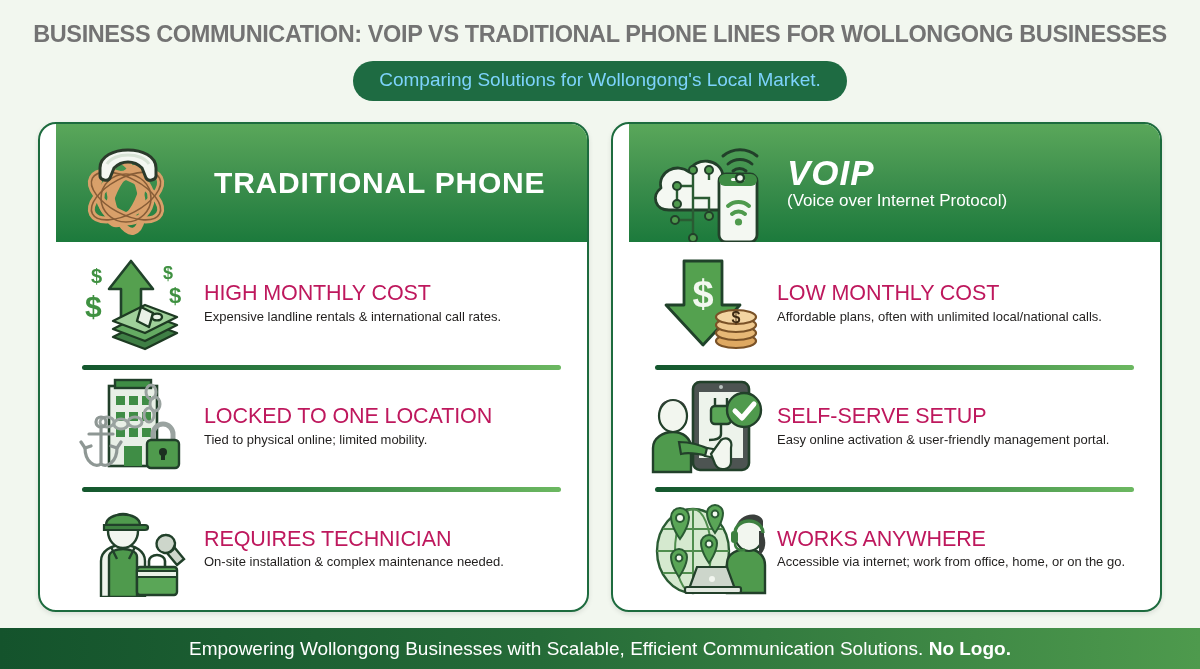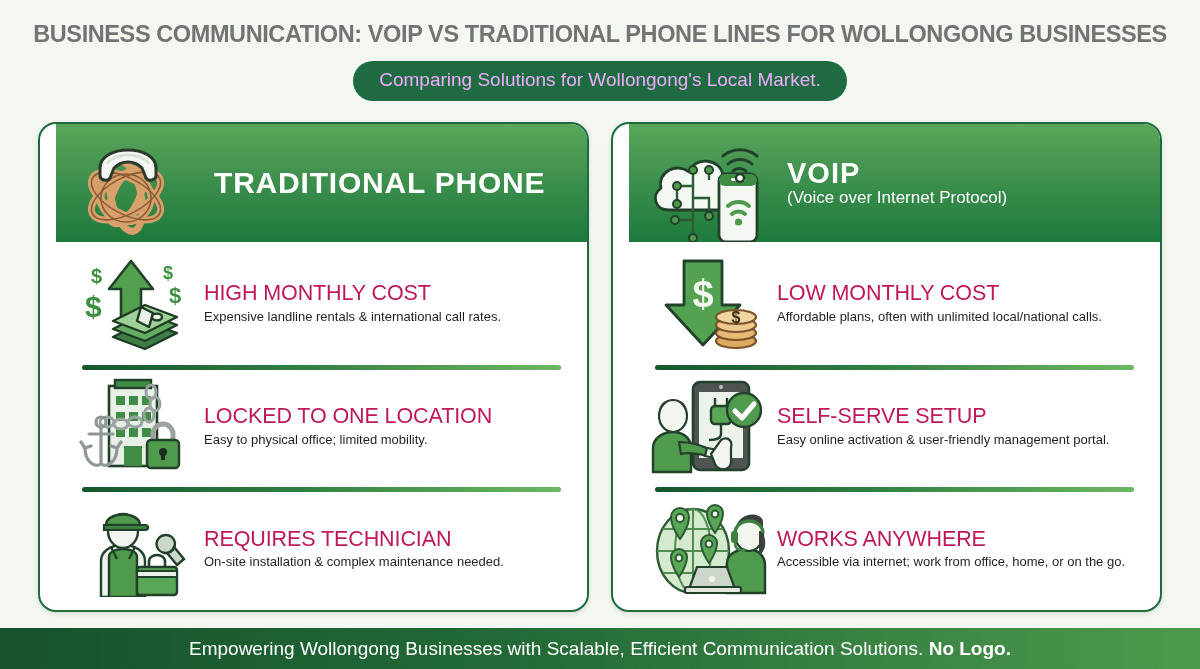--- a/index.html
+++ b/index.html
@@ -19,21 +19,21 @@
     font-size:23.5px;
     font-weight:bold;
     letter-spacing:-0.4px;
     padding-top:21px;
     white-space:nowrap;
     text-transform:uppercase;
   }
   .subtitle-wrap { display:flex; justify-content:center; margin-top:13px; }
   .subtitle-pill {
     background:#1e6b42;
-    color:#f0abfc;
+    color:#7dd3fc;
     font-size:19px;
     padding:8px 26px 10px;
     border-radius:22px;
     white-space:nowrap;
   }
 
   
   .cards {
     position:absolute;
     top:122px; left:38px;
@@ -63,21 +63,21 @@
     position:relative;
     flex:none;
   }
   .head-icon { width:132px; height:118px; flex:none; position:relative; }
   .head-icon svg { position:absolute; top:0; left:0; }
   .head-text { color:#ffffff; padding-left:8px; }
   .head-title {
     font-size:30px; font-weight:bold; letter-spacing:0.8px;
     text-transform:uppercase; line-height:1.05;
   }
-  .head-title.small { font-size:29px; letter-spacing:1px; }
+  .head-title.small { font-size:35px; letter-spacing:1px;font-style:italic; }
   .head-sub { font-size:17px; font-weight:normal; margin-top:0; line-height:1.1; }
 
   
   .rows { flex:1; display:flex; flex-direction:column; padding:0 16px; }
   .row {
     flex:1;
     display:flex;
     align-items:center;
     gap:6px;
     position:relative;
@@ -219,21 +219,21 @@
             <g>
               <path d="M74 64 L74 56 a10 10 0 0 1 20 0 L94 64" fill="none" stroke="#9aa3a0" stroke-width="5"></path>
               <rect x="68" y="62" width="32" height="28" rx="4" fill="#4f9a4d" stroke="#21402a" stroke-width="2.4"></rect>
               <circle cx="84" cy="74" r="4" fill="#1c2f20"></circle>
               <rect x="82" y="74" width="4" height="8" fill="#1c2f20"></rect>
             </g>
           </svg>
         </div>
         <div class="row-text">
           <div class="row-title">LOCKED TO ONE LOCATION</div>
-          <div class="row-desc">Easy to physical office; limited mobility.</div>
+          <div class="row-desc">Tied to physical online; limited mobility.</div>
         </div>
       </div>
 
       <div class="row">
         <div class="row-icon">
           <svg width="112" height="96" viewBox="0 0 112 96">
 
             <path d="M22 96 L22 60 C22 50 32 44 44 44 C56 44 66 50 66 60 L66 96 Z" fill="#eef3ec" stroke="#21402a" stroke-width="2.4"></path>
             <path d="M30 96 L30 56 C30 50 38 48 44 48 C50 48 58 50 58 56 L58 96 Z" fill="#4f9a4d" stroke="#21402a" stroke-width="2.4"></path>
             <path d="M32 46 L38 58 M56 46 L50 58" stroke="#21402a" stroke-width="2.4" fill="none"></path>

